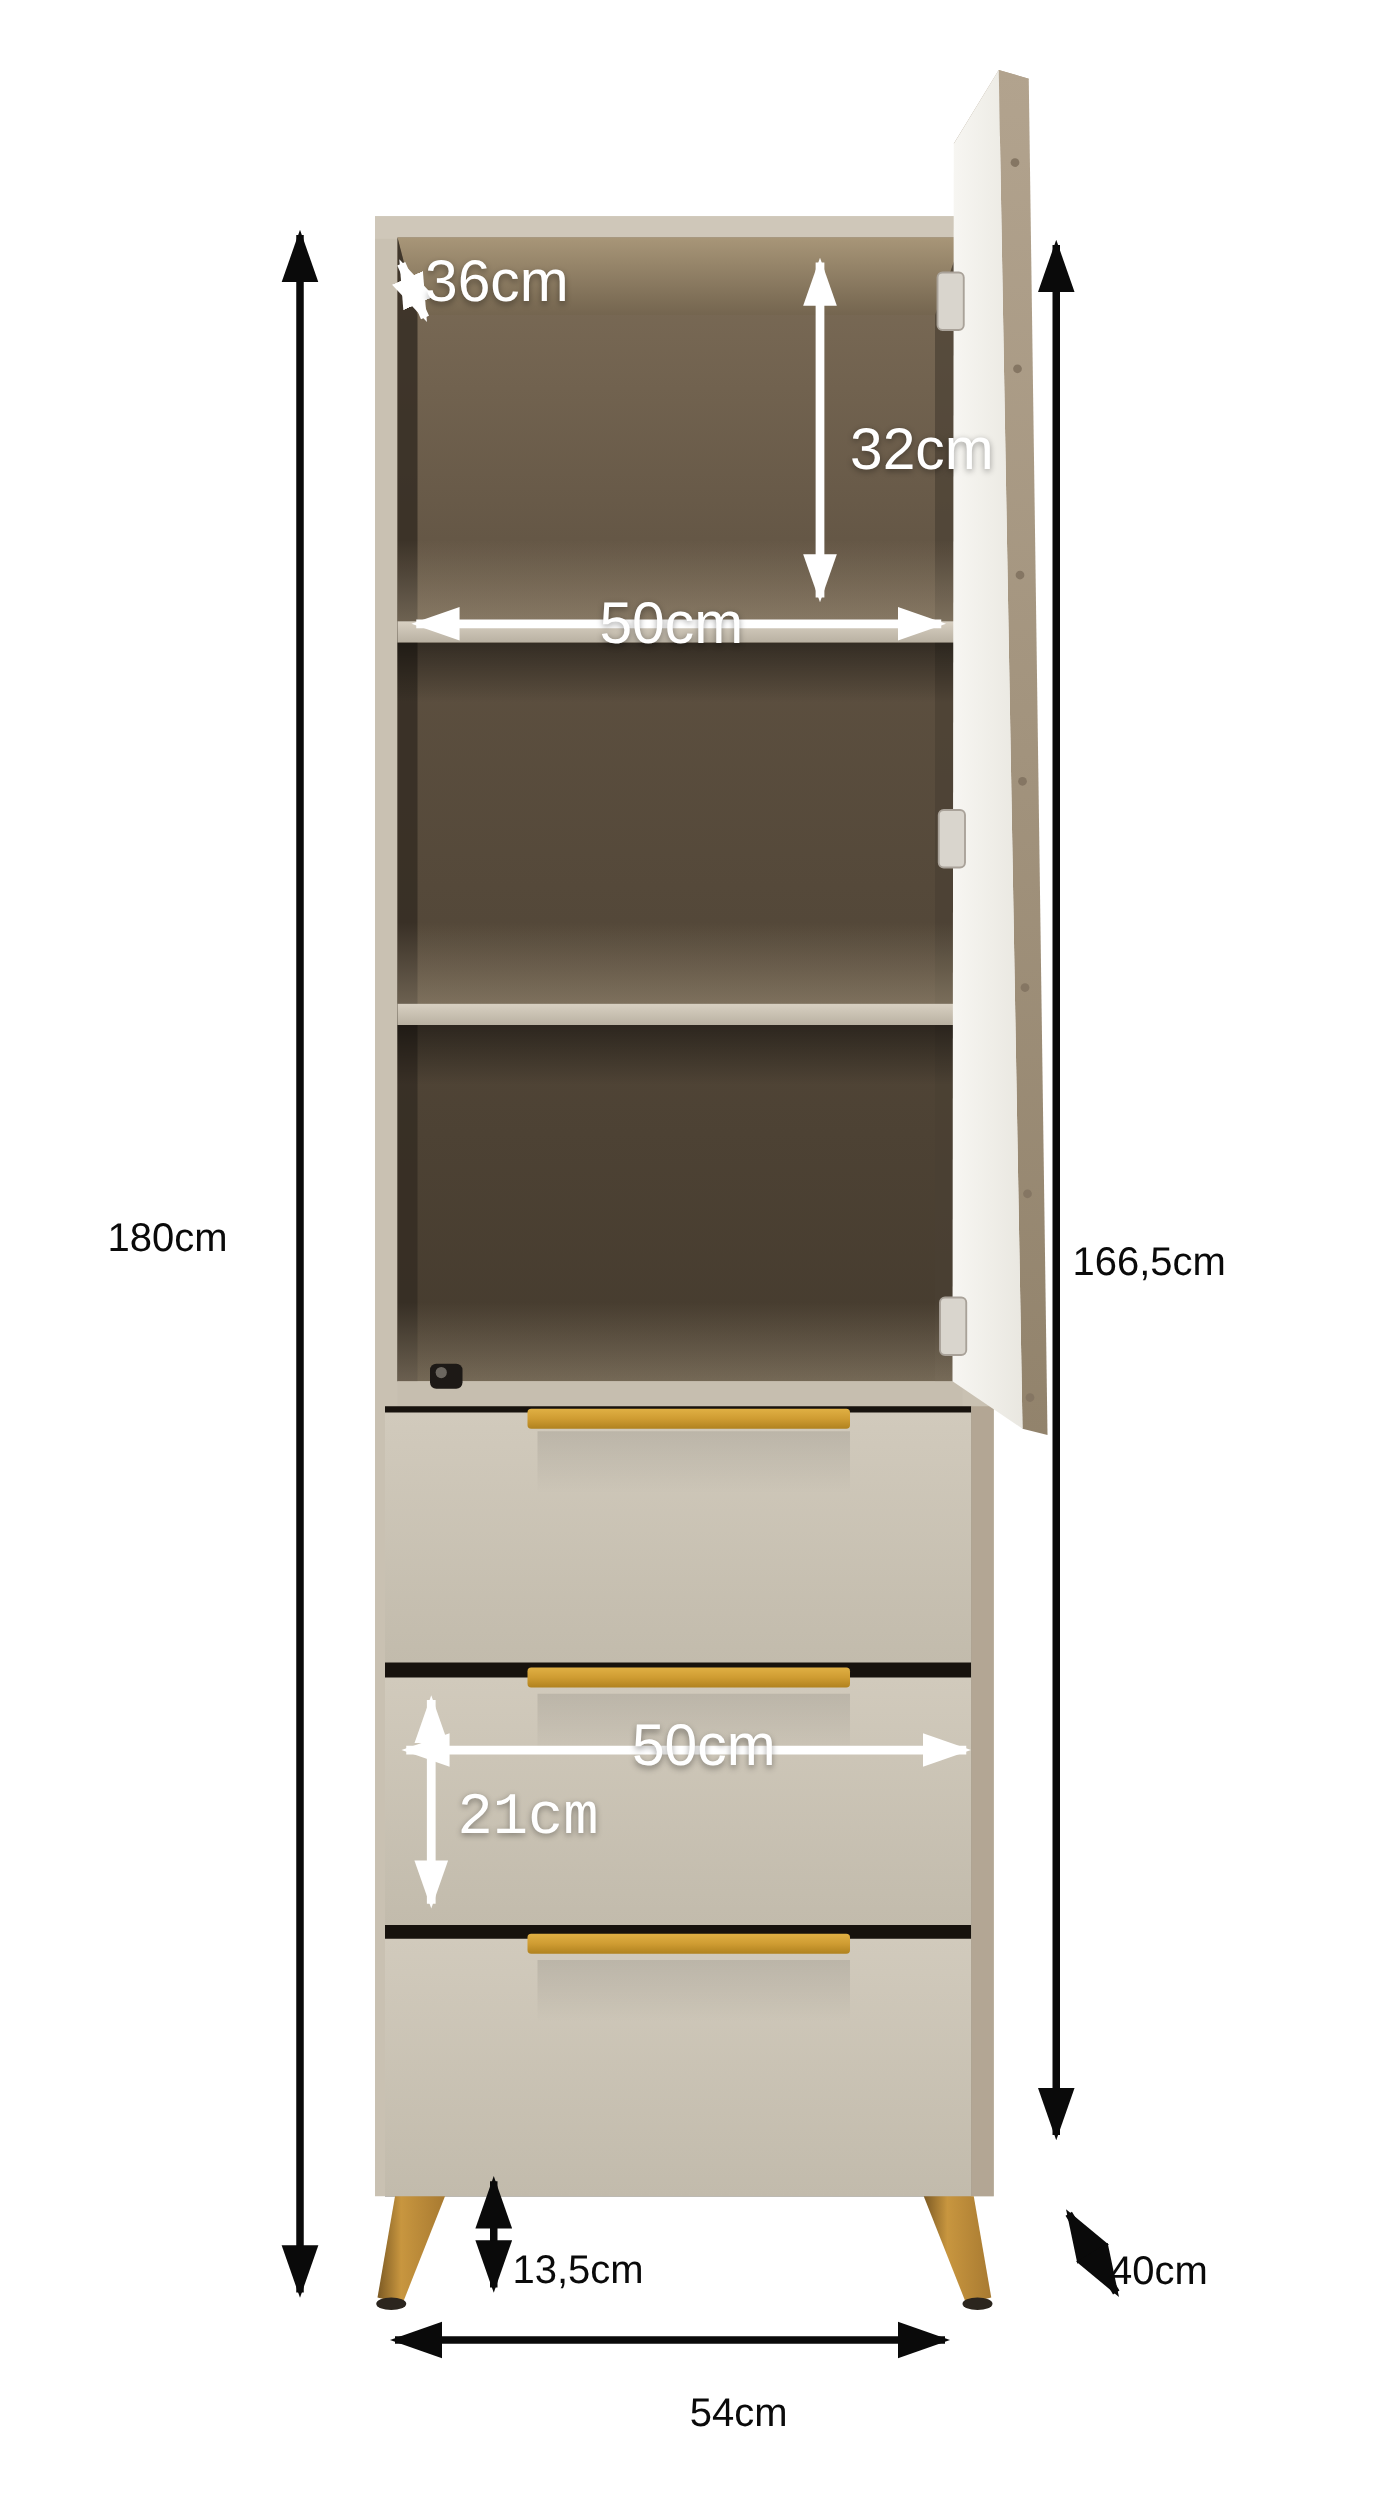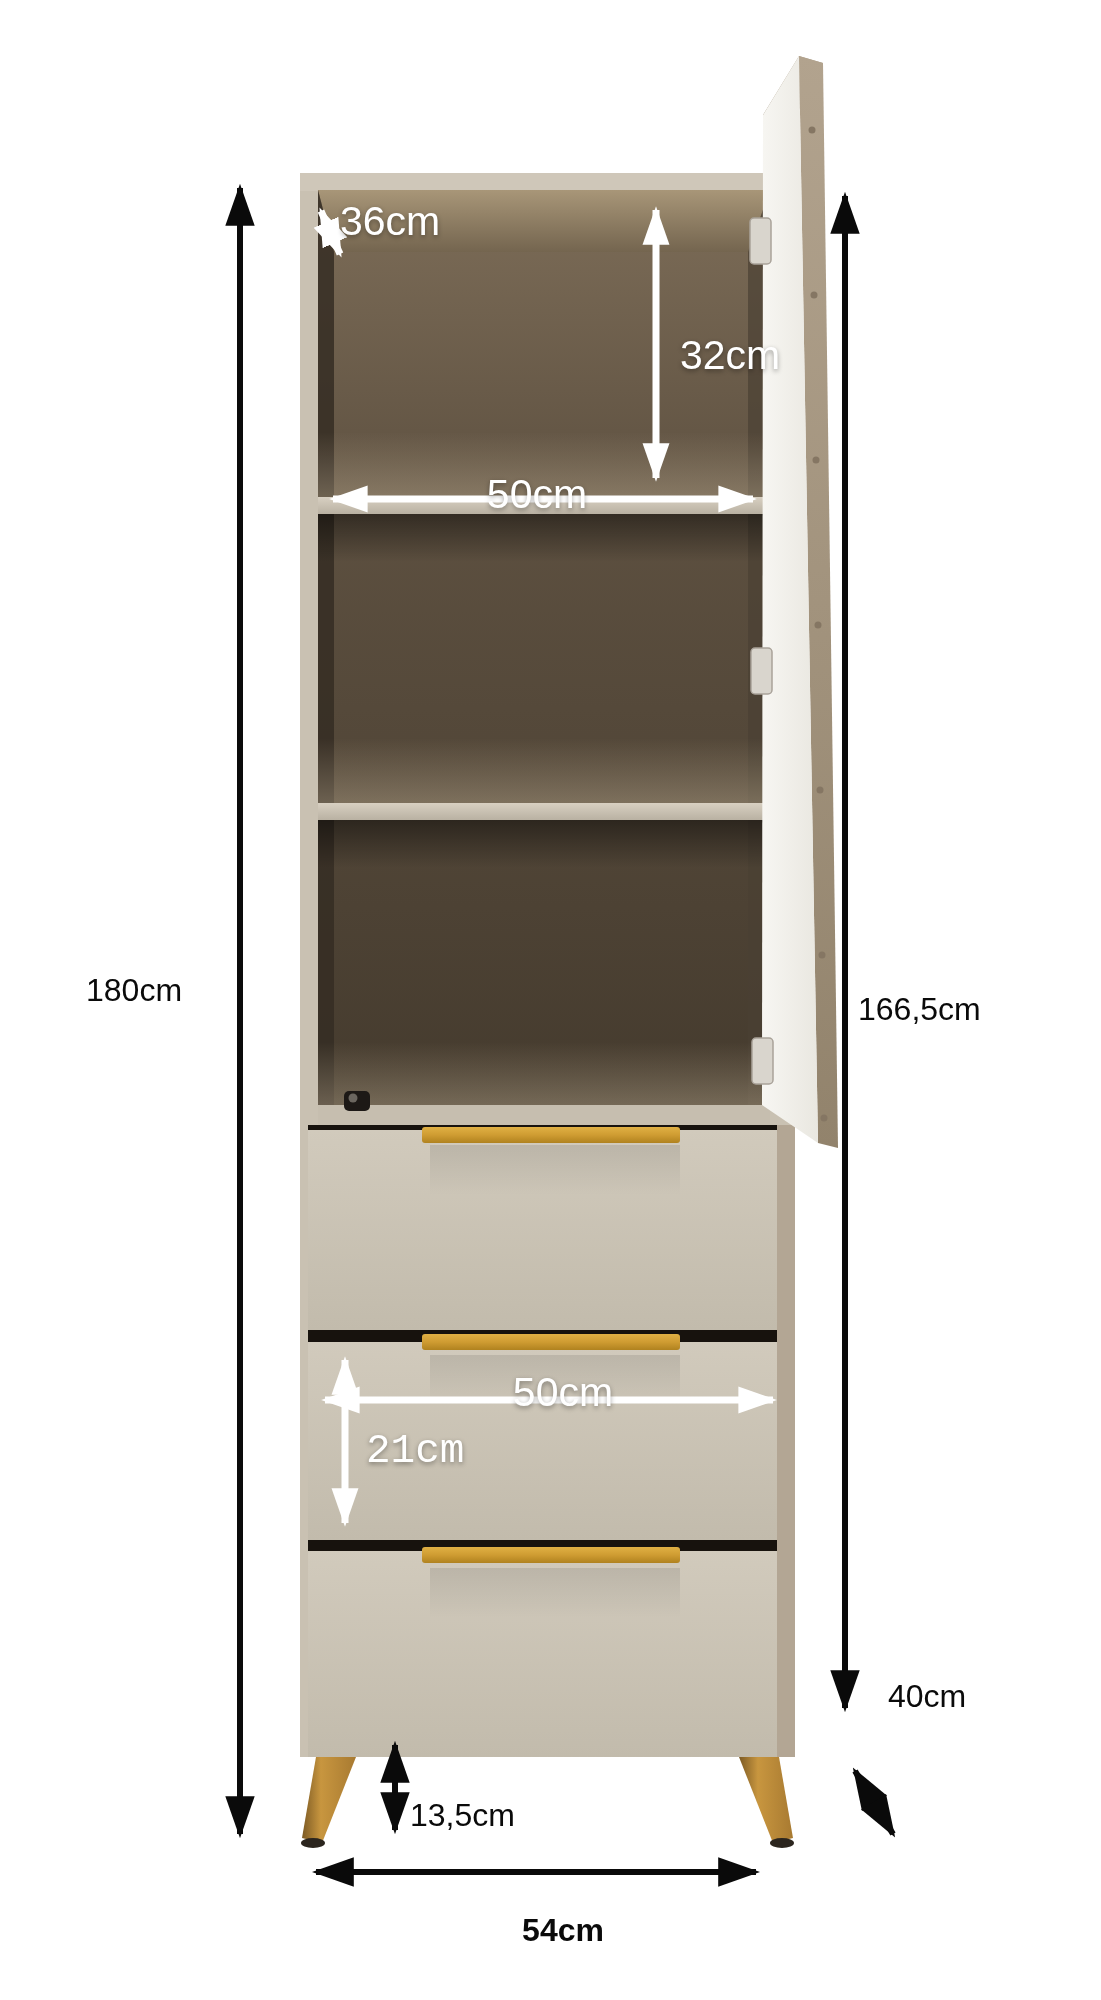--- a/index.html
+++ b/index.html
@@ -12,21 +12,21 @@
   }
   .canvas svg{position:absolute;left:0;top:0;}
   .dim-label{
     position:absolute;
     line-height:1;
     white-space:nowrap;
     user-select:none;
   }
   .dim-white{
     color:var(--dimension-white,#fff);
-    font-size:41px;
+    font-size:47px;
     text-shadow:0 2px 5px rgba(0,0,0,.38);
   }
   .dim-black{
     color:var(--dimension-black,#0a0a0a);
     font-size:32px;
   }
   .centered{transform:translateX(-50%);margin-top:24px;}
 </style>
 </head>
 <body>
@@ -172,16 +172,16 @@
 </svg>
 
 <span class="dim-label dim-white" style="left:340px;top:201px;">36cm</span>
 <span class="dim-label dim-white" style="left:680px;top:335px;">32cm</span>
 <span class="dim-label dim-white centered" style="left:537px;top:450px;">50cm</span>
 <span class="dim-label dim-black" style="left:86px;top:974px;">180cm</span>
 <span class="dim-label dim-black" style="left:858px;top:974px;margin-top:19px;">166,5cm</span>
 <span class="dim-label dim-white centered" style="left:563px;top:1348px;">50cm</span>
 <span class="dim-label dim-white" style="left:366px;top:1431px;font-family:Liberation Mono, monospace;">21cm</span>
 <span class="dim-label dim-black" style="left:410px;top:1766px;margin-top:33px;">13,5cm</span>
-<span class="dim-label dim-black" style="left:888px;top:1680px;">40cm</span>
-<span class="dim-label dim-black centered" style="left:563px;top:1890px;font-weight:bold;">54cm</span>
+<span class="dim-label dim-black" style="left:888px;top:1800px;">40cm</span>
+<span class="dim-label dim-black centered" style="left:591px;top:1890px;">54cm</span>
 
 </div>
 
 </body></html>

